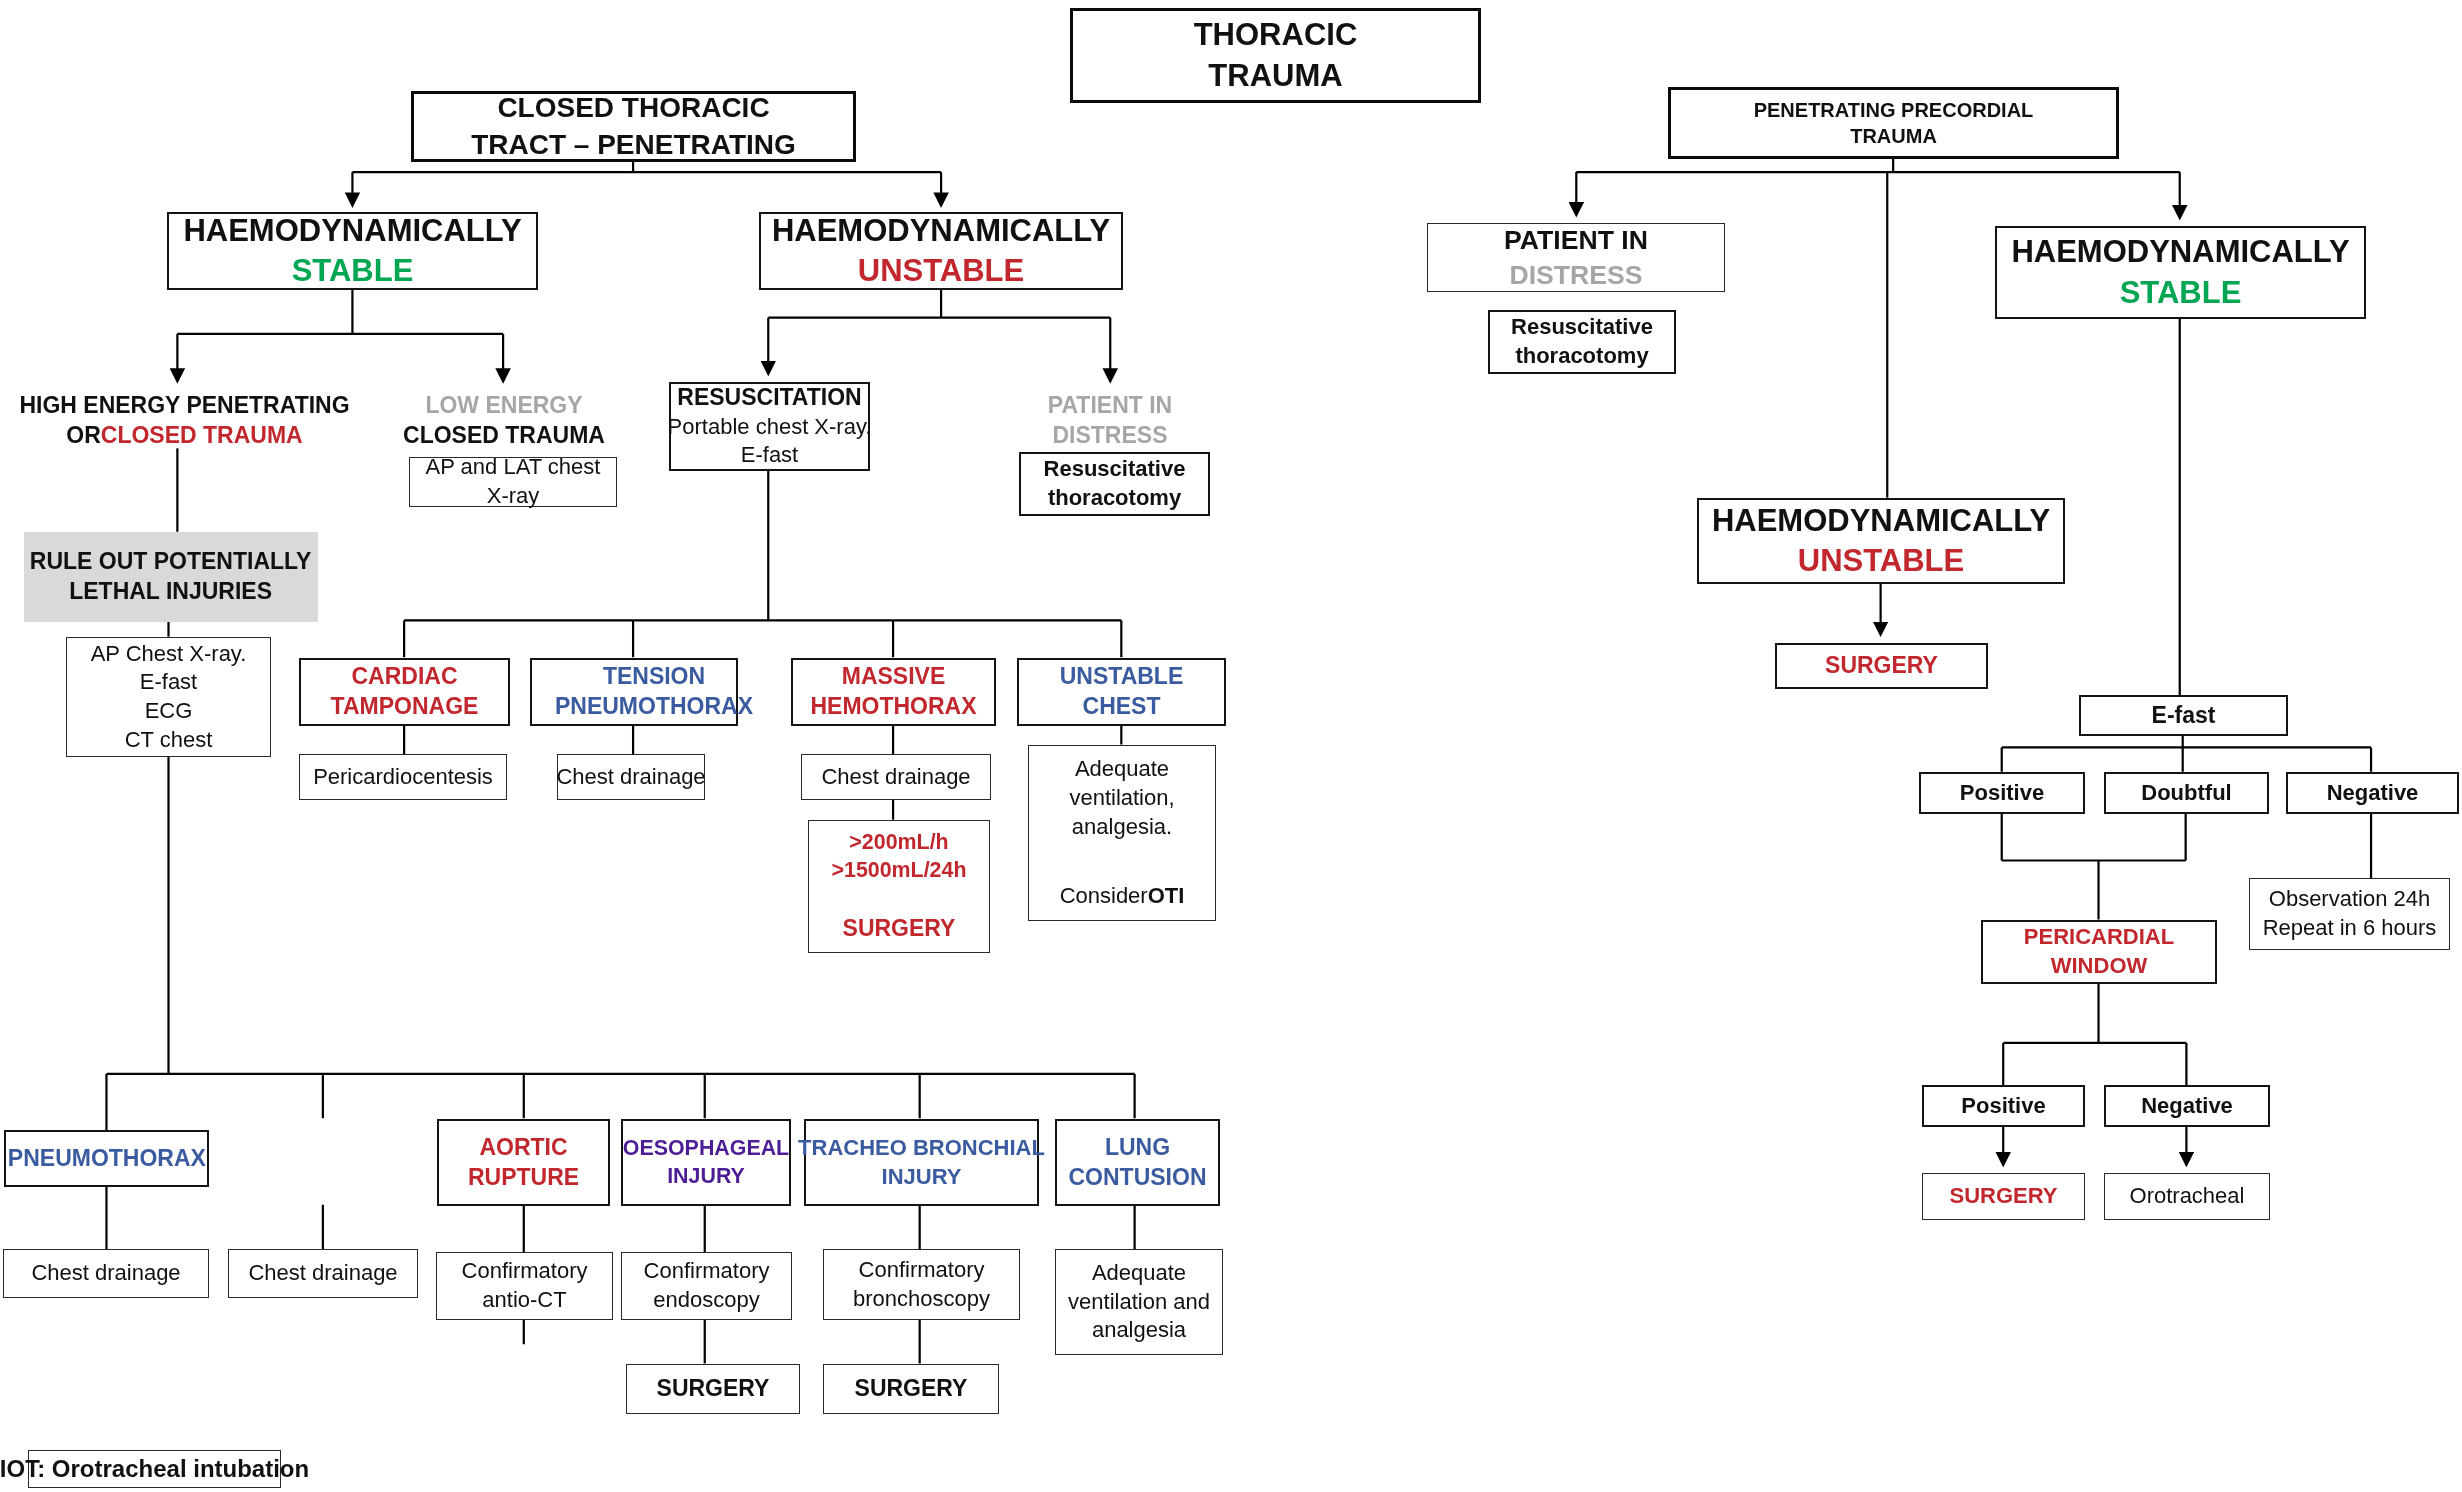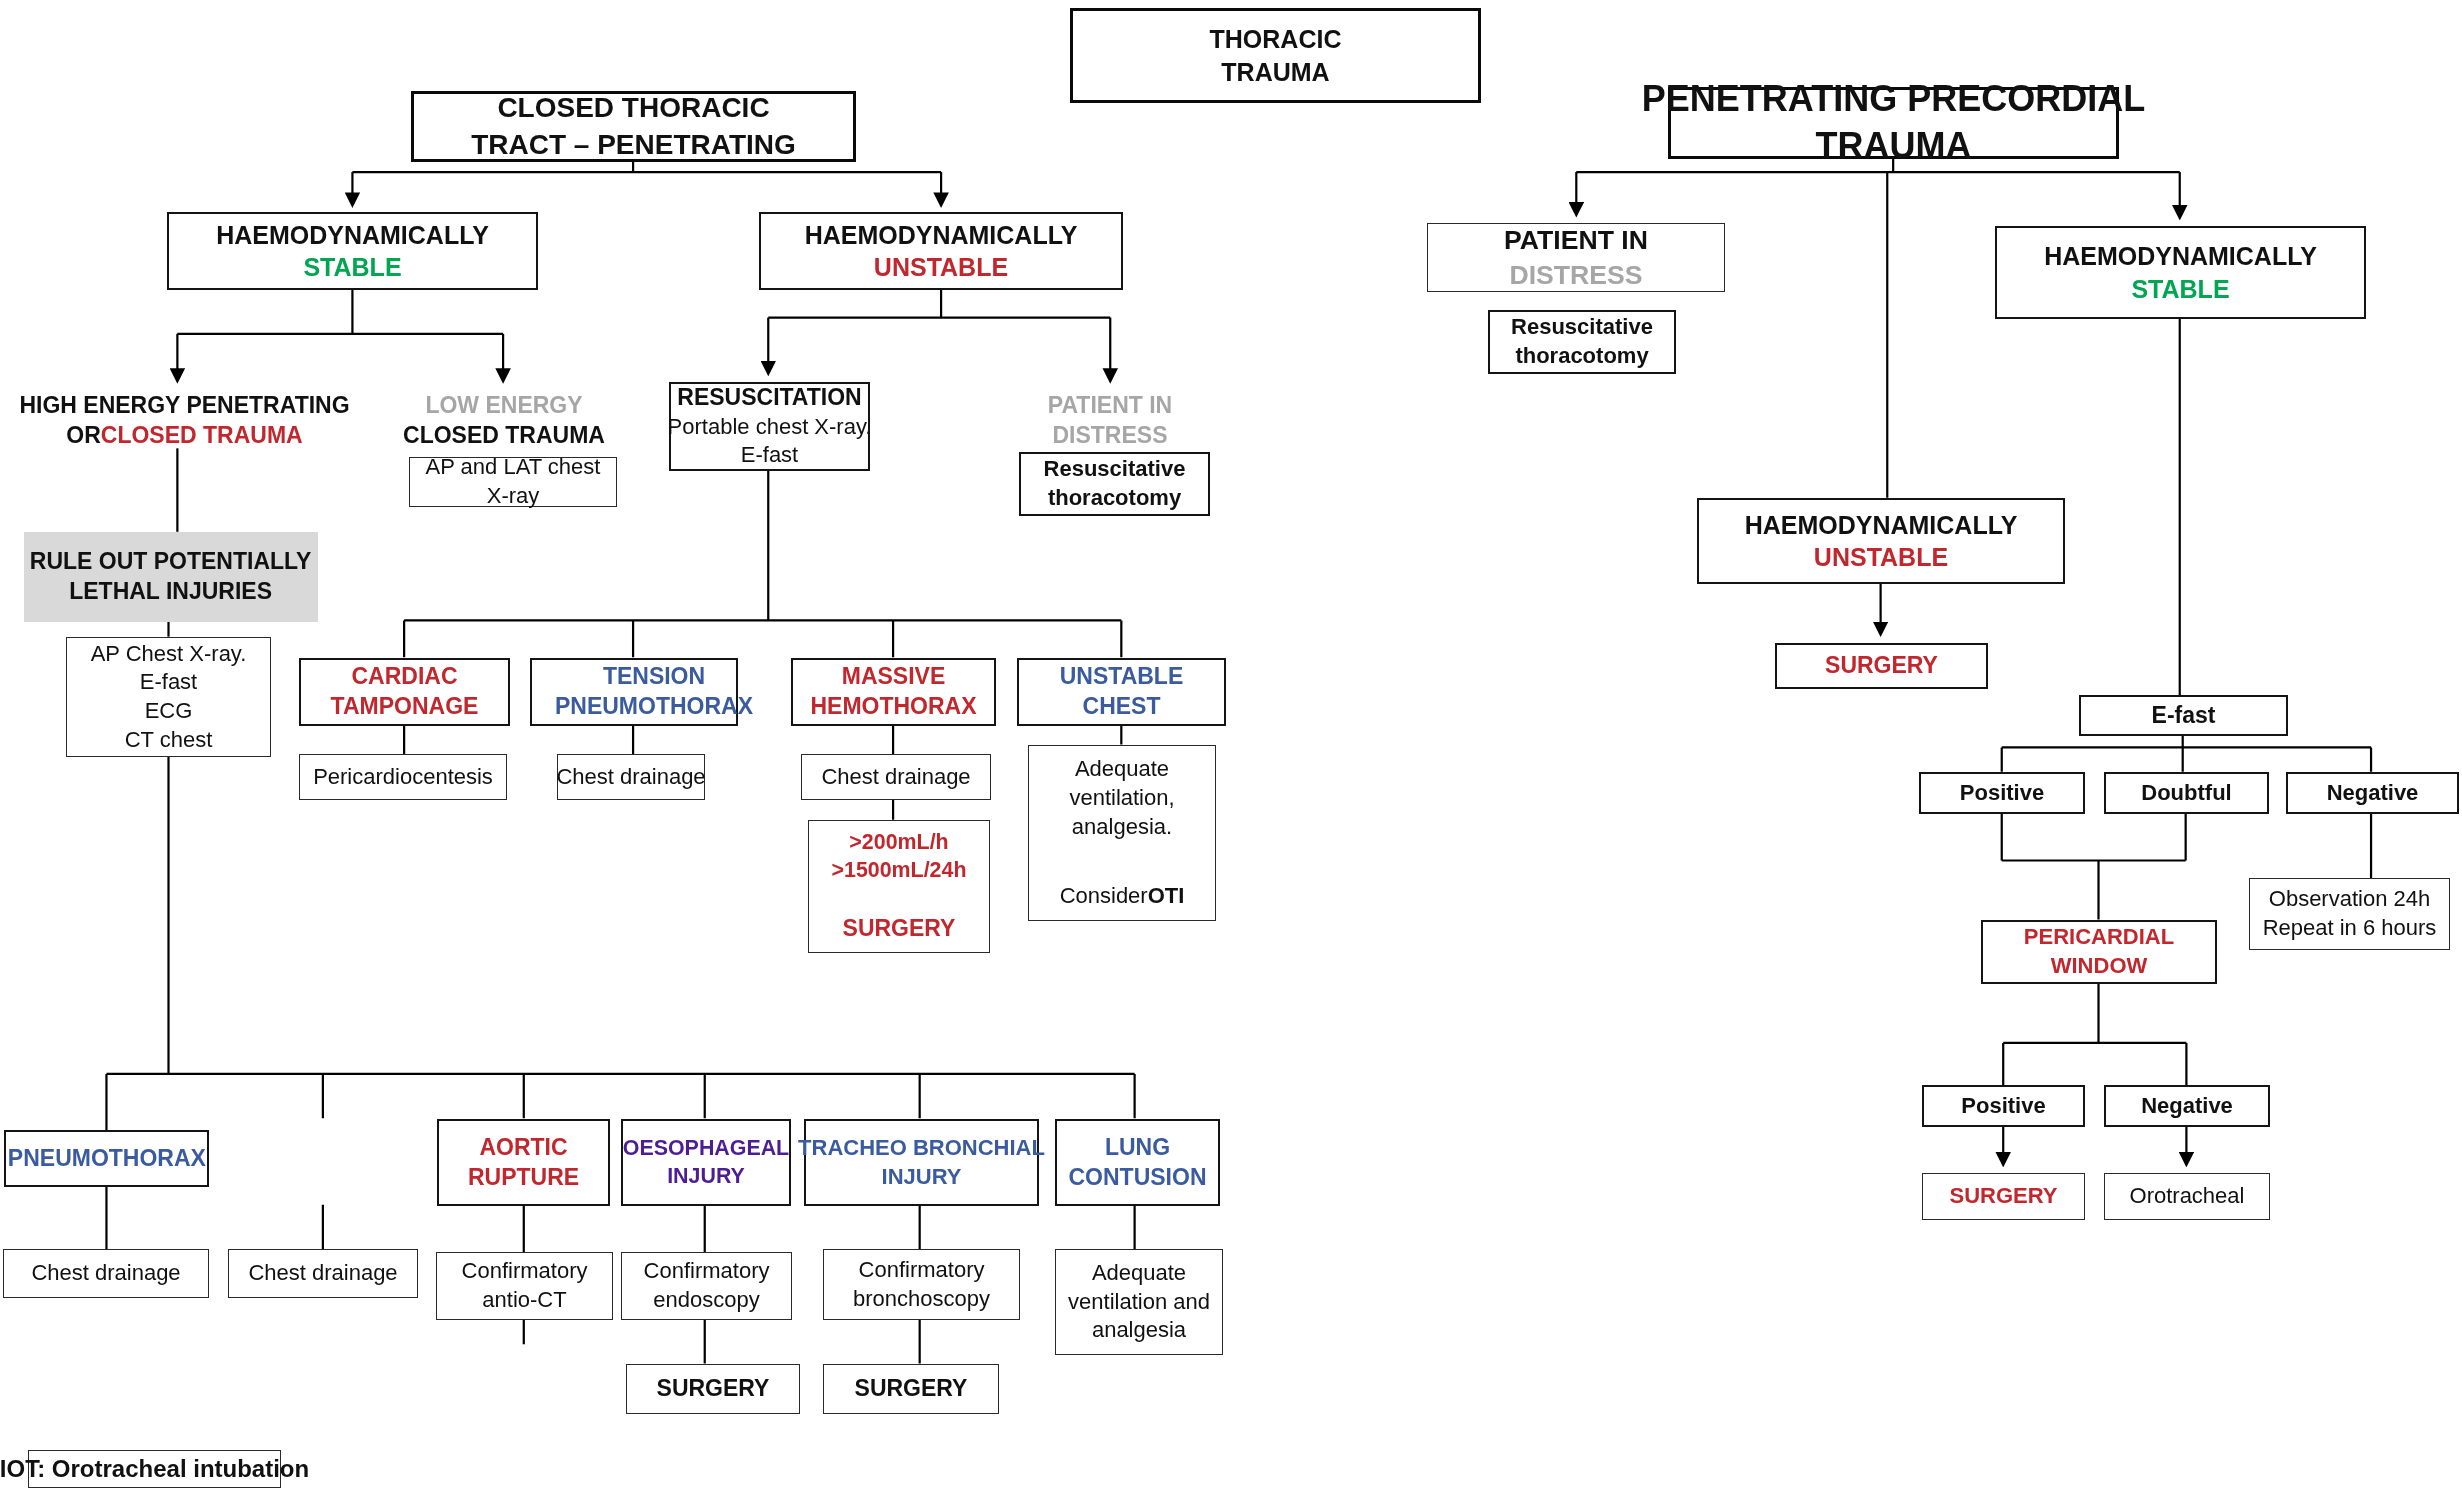--- a/index.html
+++ b/index.html
@@ -7,21 +7,21 @@
           font-family:"Liberation Sans","DejaVu Sans",sans-serif;color:#111;}
   #wires{position:absolute;left:0;top:0;z-index:1;}
   .node{position:absolute;z-index:2;display:flex;flex-direction:column;align-items:center;
         justify-content:center;text-align:center;background:#fff;box-sizing:border-box;line-height:1.3;}
   .node span{display:block;white-space:nowrap;}
   .b2{border:1.5px solid #2a2a2a;}
   .b3{border:2.2px solid #141414;}
   .b4{border:3px solid #0a0a0a;}
   .plain{background:transparent;}
   .fill{background:#D9D9D9;}
-  .xl{font-size:25px;font-weight:bold;}
+  .xl{font-size:31px;font-weight:bold;}
   .lg{font-size:23px;font-weight:bold;}
   .md{font-size:22px;}
   .bold{font-weight:bold;}
   .red{color:#C1272D;}
   .green{color:#00A651;}
   .blue{color:#3A5BA0;}
   .gray{color:#A6A6A6;}
   .brown{color:#4c1d95;}
   .sp40{margin-top:29.6px;}
   .sp55{margin-top:41px;}
@@ -248,21 +248,21 @@
   </div>
 
   <div class="node b2 bold" style="left:823px;top:1364px;width:176px;height:50px;font-size:23px;">
     <span>SURGERY</span>
   </div>
 
   <div class="node b2 bold" style="left:28px;top:1450px;width:253px;height:38px;font-size:24px;text-align:center;">
     <span>IOT: Orotracheal intubation</span>
   </div>
 
-  <div class="node b4 xl" style="left:1668px;top:87px;width:451px;height:72px;font-size:36px;">
+  <div class="node b4 xl" style="left:1668px;top:87px;width:451px;height:72px;font-size:20px;">
     <span>PENETRATING PRECORDIAL</span>
     <span>TRAUMA</span>
   </div>
 
   <div class="node b2" style="left:1427px;top:223px;width:298px;height:69px;font-size:26.6px;font-weight:bold;">
     <span>PATIENT IN</span>
     <span class="gray">DISTRESS</span>
   </div>
 
   <div class="node b3 md bold" style="left:1488px;top:310px;width:188px;height:64px;">

